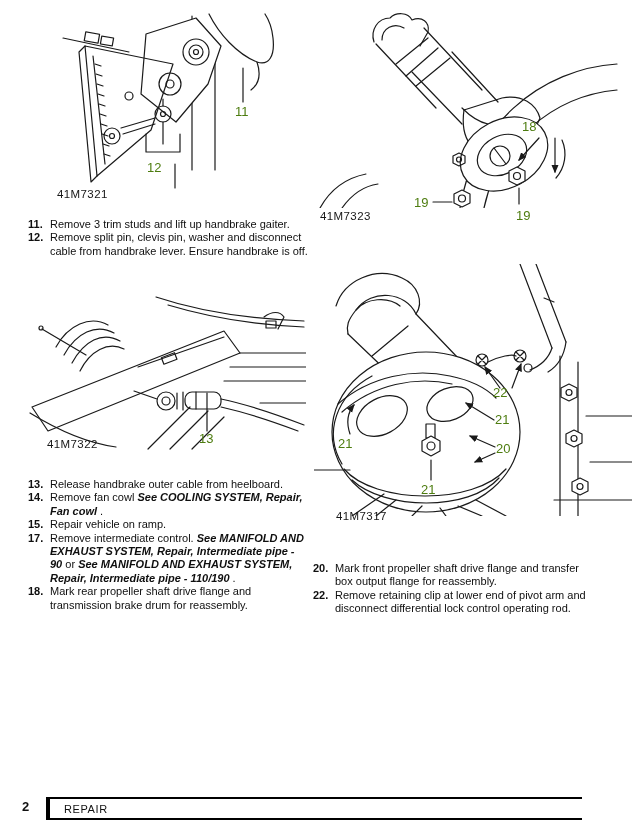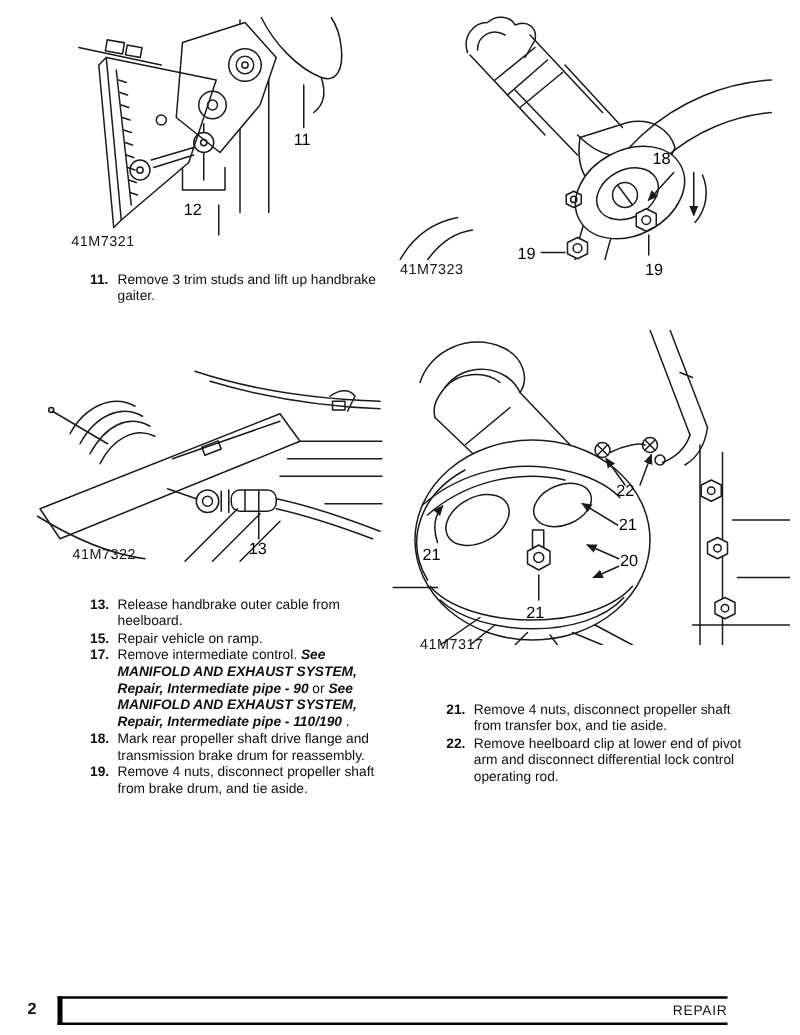--- a/index.html
+++ b/index.html
@@ -7,34 +7,34 @@
     width:640px;height:828px;position:relative;background:#ffffff;
     font-family:"Liberation Sans", sans-serif;color:#111;overflow:hidden;
   }
   .fig{position:absolute;}
   .fig svg{position:absolute;left:0;top:0;}
   .figlabel{
     position:absolute;font-size:11.5px;letter-spacing:.4px;color:#161616;
     white-space:nowrap;
   }
   .callout{
-    position:absolute;font-size:13px;color:#000000;white-space:nowrap;
+    position:absolute;font-size:13px;color:#4d7c0f;white-space:nowrap;
   }
   .steps{position:absolute;}
-  .step{display:flex;font-size:11px;line-height:13.4px;color:#0f0f0f;margin-left:44px;}
+  .step{display:flex;font-size:11px;line-height:13.4px;color:#0f0f0f;}
   .step .num{font-weight:700;width:22px;flex:none;}
   .step .txt{width:258px;}
   .em{font-weight:700;font-style:italic;}
   .footer-pagenum{
     position:absolute;left:22px;top:799px;font-size:13px;font-weight:700;color:#111;
   }
   .footer-box{
     position:absolute;left:46px;top:797px;width:532px;height:19px;
     border-top:2px solid #000;border-bottom:2px solid #000;border-left:4px solid #000;
-    display:flex;align-items:center;justify-content:flex-end;
+    display:flex;align-items:center;
   }
   .footer-box span{
     font-size:11px;letter-spacing:.6px;color:#111;padding-left:14px;
   }
   svg path, svg circle, svg ellipse, svg rect, svg polygon{
     stroke:#1a1a1a;stroke-width:1.2;fill:none;stroke-linecap:round;stroke-linejoin:round;
   }
   svg .fw{fill:#ffffff;}
   svg .fb{fill:#1a1a1a;stroke:none;}
 </style>
@@ -134,20 +134,24 @@
   <div class="callout" style="left:102px;top:183px">19</div>
   <div class="callout" style="left:204px;top:196px">19</div>
   <div class="figlabel" style="left:8px;top:198px">41M7323</div>
 </div>
 
 <div class="steps" style="left:28px;top:218px;width:282px">
     <div class="step">
       <span class="num">11.</span>
       <span class="txt"><span>Remove 3 trim studs and lift up handbrake gaiter.</span></span>
     </div>
+    <div class="step">
+      <span class="num">12.</span>
+      <span class="txt"><span>Remove split pin, clevis pin, washer and disconnect cable from handbrake lever. Ensure handbrake is off.</span></span>
+    </div>
   </div>
 
 <div class="fig" style="left:28px;top:295px;width:278px;height:162px">
   <svg width="278" height="156" viewBox="0 0 278 156">
 
     <path d="M128,2 C170,16 220,24 276,26"></path>
     <path d="M140,10 C180,22 226,30 276,32"></path>
     <path d="M236,22 C244,16 252,16 256,22 L250,34"></path>
     <rect x="238" y="26" width="10" height="7"></rect>
 
@@ -169,43 +173,43 @@
       <circle cx="138" cy="106" r="4"></circle>
     <path d="M149,98 V114 M155,97 V115"></path>
     <rect x="157" y="97" width="36" height="17" rx="7"></rect>
     <path d="M168,97 V114"></path>
     <path d="M193,104 C222,110 250,120 276,130"></path>
     <path d="M193,112 C220,118 246,127 270,136"></path>
 
     <path d="M179,98 V136"></path>
   </svg>
   <div class="callout" style="left:171px;top:136px">13</div>
-  <div class="figlabel" style="left:30px;top:143px">41M7322</div>
+  <div class="figlabel" style="left:19px;top:143px">41M7322</div>
 </div>
 
 <div class="steps" style="left:28px;top:478px;width:282px">
     <div class="step">
       <span class="num">13.</span>
       <span class="txt"><span>Release handbrake outer cable from heelboard.</span></span>
     </div>
     <div class="step">
+      <span class="num">14.</span>
+      <span class="txt"><span>Remove fan cowl </span><span class="em">See COOLING SYSTEM, Repair, Fan cowl</span><span> .</span></span>
+    </div>
+    <div class="step">
       <span class="num">15.</span>
       <span class="txt"><span>Repair vehicle on ramp.</span></span>
     </div>
     <div class="step">
       <span class="num">17.</span>
       <span class="txt"><span>Remove intermediate control. </span><span class="em">See MANIFOLD AND EXHAUST SYSTEM, Repair, Intermediate pipe - 90</span><span> or </span><span class="em">See MANIFOLD AND EXHAUST SYSTEM, Repair, Intermediate pipe - 110/190</span><span> .</span></span>
     </div>
     <div class="step">
       <span class="num">18.</span>
       <span class="txt"><span>Mark rear propeller shaft drive flange and transmission brake drum for reassembly.</span></span>
-    </div>
-    <div class="step">
-      <span class="num">19.</span>
-      <span class="txt"><span>Remove 4 nuts, disconnect propeller shaft from brake drum, and tie aside.</span></span>
     </div>
   </div>
 
 <div class="fig" style="left:314px;top:264px;width:318px;height:268px">
   <svg width="318" height="252" viewBox="0 0 318 252">
     <defs>
       <marker id="ah4" markerWidth="8" markerHeight="8" refX="6" refY="3" orient="auto">
         <path class="fb" d="M0,0 L7,3 L0,6 Z"></path>
       </marker>
     </defs>
@@ -267,25 +271,25 @@
   <div class="callout" style="left:179px;top:121px">22</div>
   <div class="callout" style="left:181px;top:148px">21</div>
   <div class="callout" style="left:182px;top:177px">20</div>
   <div class="callout" style="left:24px;top:172px">21</div>
   <div class="callout" style="left:107px;top:218px">21</div>
   <div class="figlabel" style="left:22px;top:246px">41M7317</div>
 </div>
 
 <div class="steps" style="left:313px;top:562px;width:282px">
     <div class="step">
-      <span class="num">21.</span>
-      <span class="txt"><span>Remove 4 nuts, disconnect propeller shaft from transfer box, and tie aside.</span></span>
+      <span class="num">20.</span>
+      <span class="txt"><span>Mark front propeller shaft drive flange and transfer box output flange for reassembly.</span></span>
     </div>
     <div class="step">
       <span class="num">22.</span>
-      <span class="txt"><span>Remove heelboard clip at lower end of pivot arm and disconnect differential lock control operating rod.</span></span>
+      <span class="txt"><span>Remove retaining clip at lower end of pivot arm and disconnect differential lock control operating rod.</span></span>
     </div>
   </div>
 
 <div class="footer-pagenum">2</div>
 <div class="footer-box">
   <span>REPAIR</span>
 </div>
 
 </body></html>

